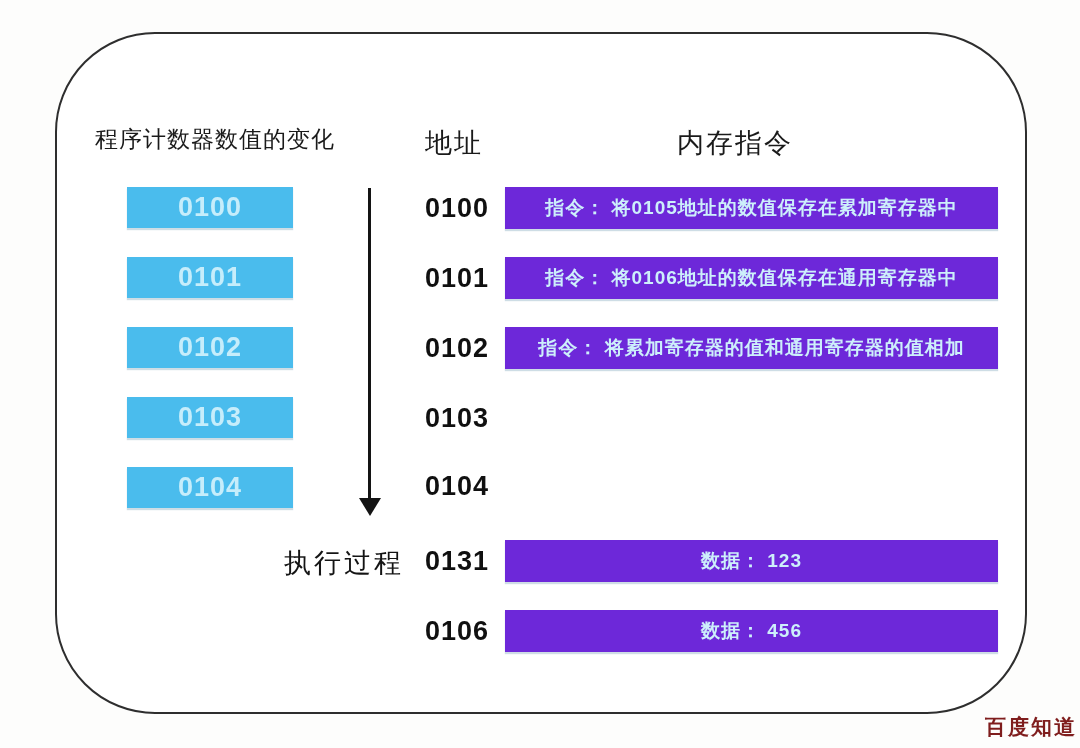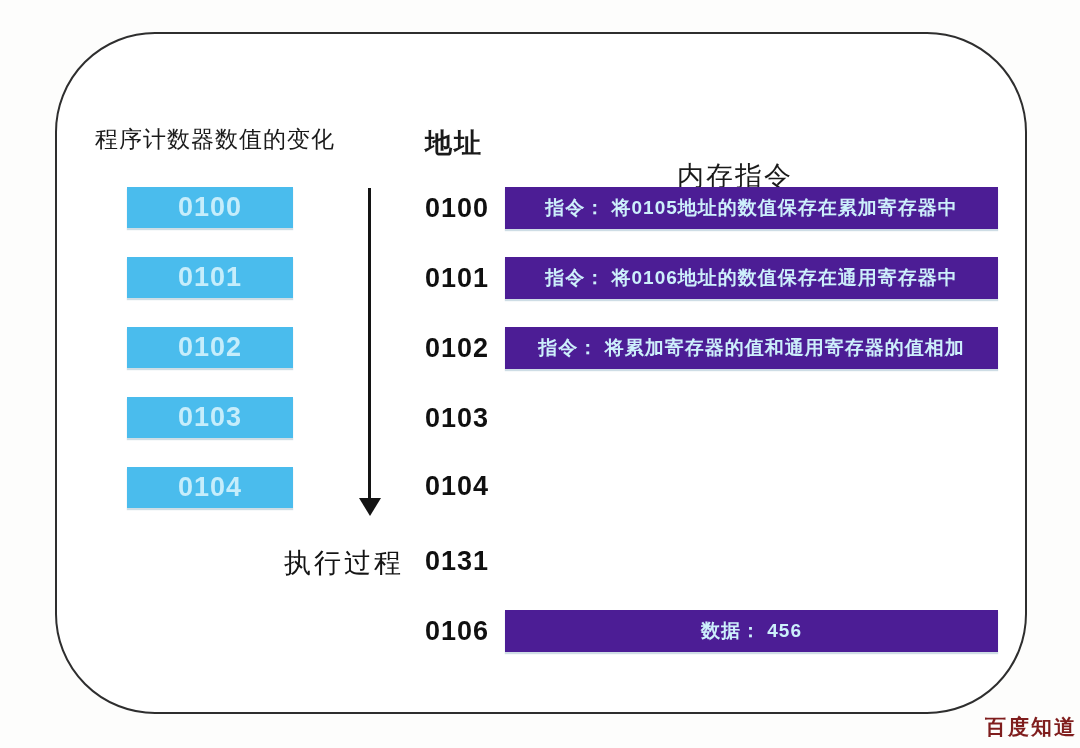--- a/index.html
+++ b/index.html
@@ -26,22 +26,22 @@
     border-radius: 100px;
     background: #ffffff;
     box-sizing: border-box;
   }
   .hdr {
     position: absolute;
     color: #1a1a1a;
     white-space: nowrap;
   }
   .left-title  { left: 95px;  top: 124px; font-size: 23px; font-weight: 400; letter-spacing: 1px; }
-  .addr-title  { left: 425px; top: 125px; font-size: 27px; font-weight: 700; letter-spacing: 2px; }
-  .mem-title   { left: 677px; top: 125px; font-size: 27px; font-weight: 500; letter-spacing: 2px; margin-top: 33px; }
+  .addr-title  { left: 425px; top: 125px; font-size: 27px; font-weight: 400; letter-spacing: 2px; }
+  .mem-title   { left: 677px; top: 125px; font-size: 27px; font-weight: 500; letter-spacing: 2px; }
 
   
   .pc-box {
     position: absolute;
     left: 127px;
     width: 166px;
     height: 41px;
     background: #4abced;
     box-shadow: 0 2px 1px rgba(60,120,150,0.25);
     color: #c6edfb;
@@ -108,21 +108,21 @@
     font-weight: 700;
     color: #101010;
     letter-spacing: 1px;
   }
   .mem-bar {
     position: absolute;
     left: 505px;
     top: 0;
     width: 493px;
     height: 42px;
-    background: #4c1d95;
+    background: #6d28d9;
     box-shadow: 0 2px 1px rgba(60,120,150,0.25);
     display: flex;
     align-items: center;
     justify-content: center;
   }
   .mem-bar span {
     color: #cdeffb;
     font-size: 19px;
     font-weight: 700;
     letter-spacing: 1px;
@@ -185,20 +185,23 @@
   <div class="mem-row row-3">
     <div class="mem-addr">0103</div>
   </div>
 
   <div class="mem-row row-4">
     <div class="mem-addr">0104</div>
   </div>
 
   <div class="mem-row row-5">
     <div class="mem-addr">0131</div>
+    <div class="mem-bar">
+      <span>数据： 123</span>
+    </div>
   </div>
 
   <div class="mem-row row-6">
     <div class="mem-addr">0106</div>
     <div class="mem-bar">
       <span>数据： 456</span>
     </div>
   </div>
 
   <div class="watermark">百度知道</div>

